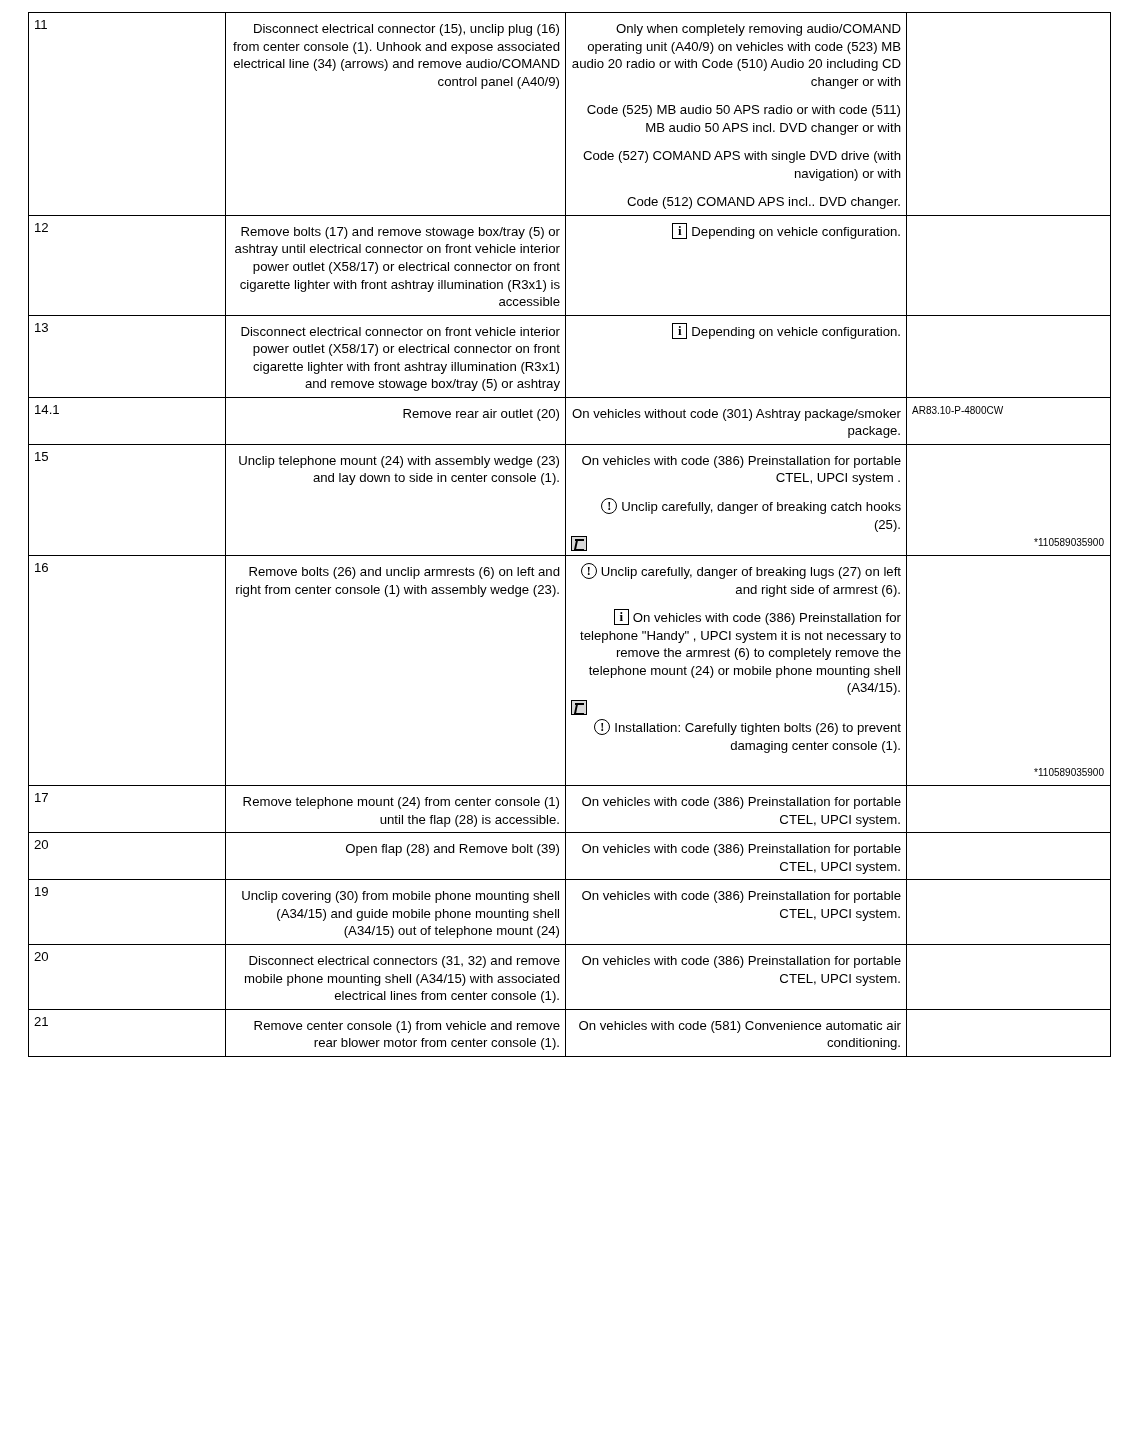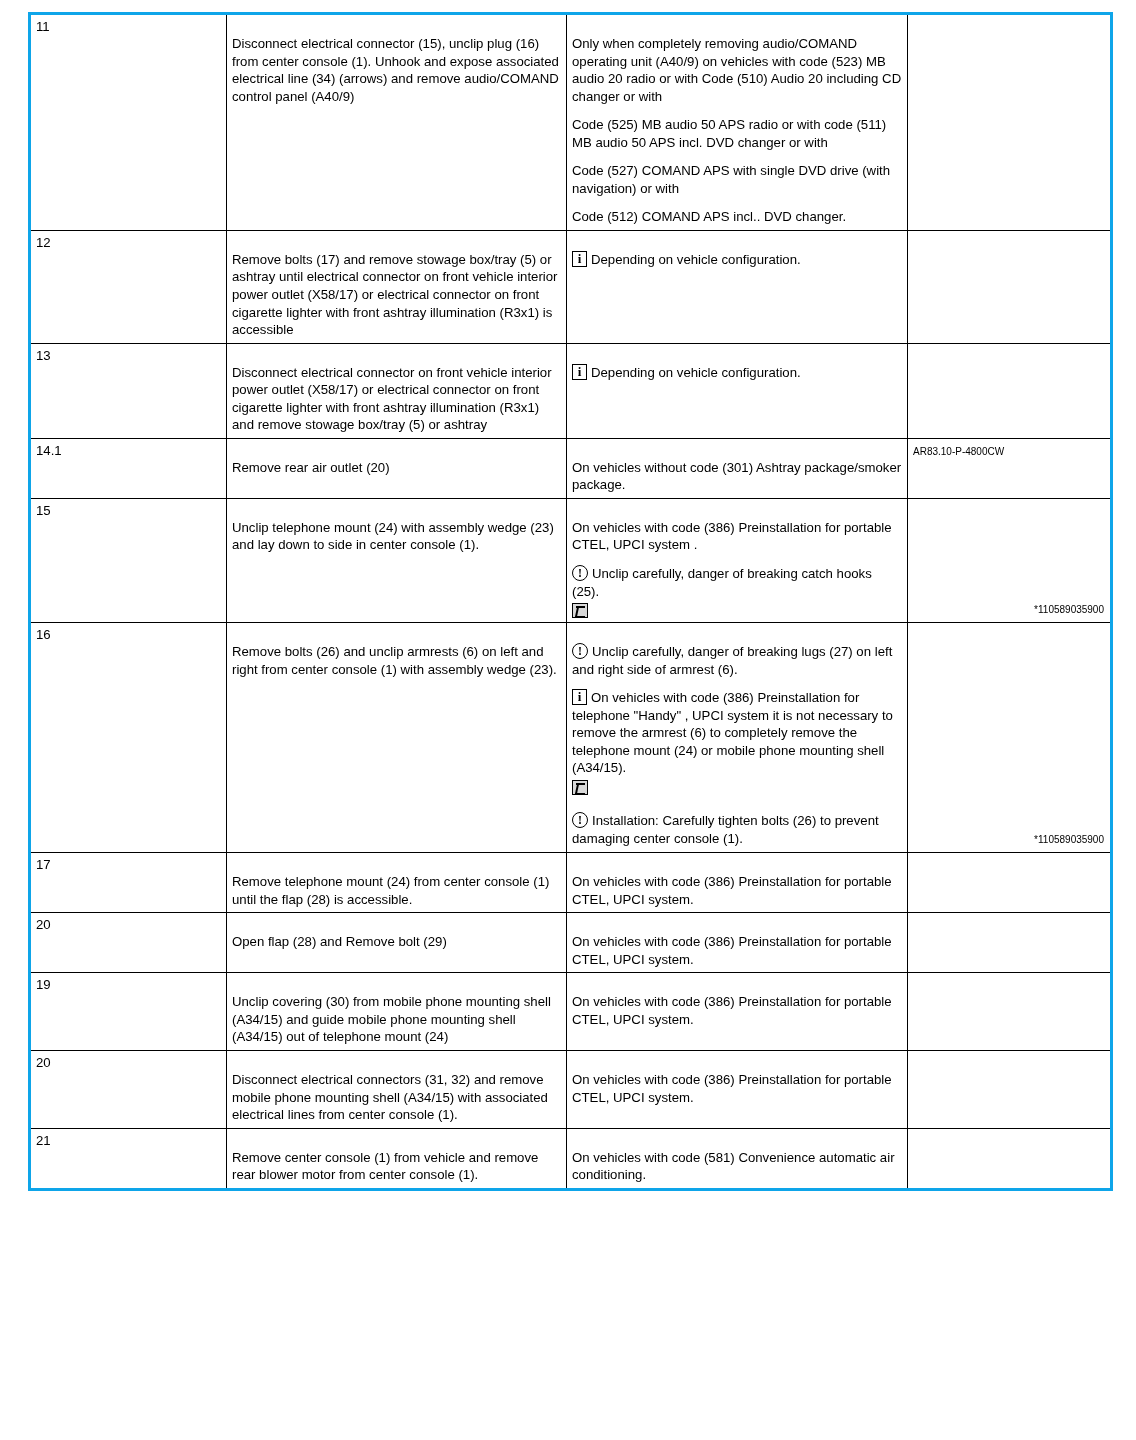--- a/index.html
+++ b/index.html
@@ -17,40 +17,41 @@
     position: relative;
     width: 1136px;
     height: 1440px;
     box-sizing: border-box;
     padding: 12px 26px 14px 28px;
   }
   table.proc {
     border-collapse: collapse;
     width: 1082px;
     table-layout: fixed;
-    border: 3px solid #0ea5e9;
+    border: 1px solid #0ea5e9;
     padding-left: 21px;
   }
   table.proc td {
     border: 1px solid #000;
     vertical-align: top;
     padding: 3px 5px 4px 5px;
     font-size: 13.2px;
     line-height: 1.33;
   }
   col.c-step { width: 197px; }
   col.c-work { width: 340px; }
   col.c-note { width: 341px; }
   col.c-doc  { width: 204px; }
 
   .step-num {
     font-size: 13.2px;
   }
   .cell-p {
-    margin: 17px 0 0 0;
+    margin: 4px 0 0 0;
+    text-align: right;
   }
   .cell-p + .cell-p {
     margin-top: 11px;
   }
   .doc-ref {
     font-size: 10px;
     white-space: nowrap;
   }
   td.doc-cell {
     position: relative;
@@ -271,21 +272,21 @@
         <td class="doc-cell">
           <span class="doc-ref"></span>
         </td>
       </tr>
 
       <tr>
         <td>
           <span class="step-num">20</span>
         </td>
         <td>
-          <p class="cell-p">Open flap (28) and Remove bolt (29)</p>
+          <p class="cell-p">Open flap (28) and Remove bolt (39)</p>
         </td>
         <td>
           <p class="cell-p">On vehicles with code (386) Preinstallation for portable CTEL, UPCI system.</p>
         </td>
         <td class="doc-cell">
           <span class="doc-ref"></span>
         </td>
       </tr>
 
       <tr>

